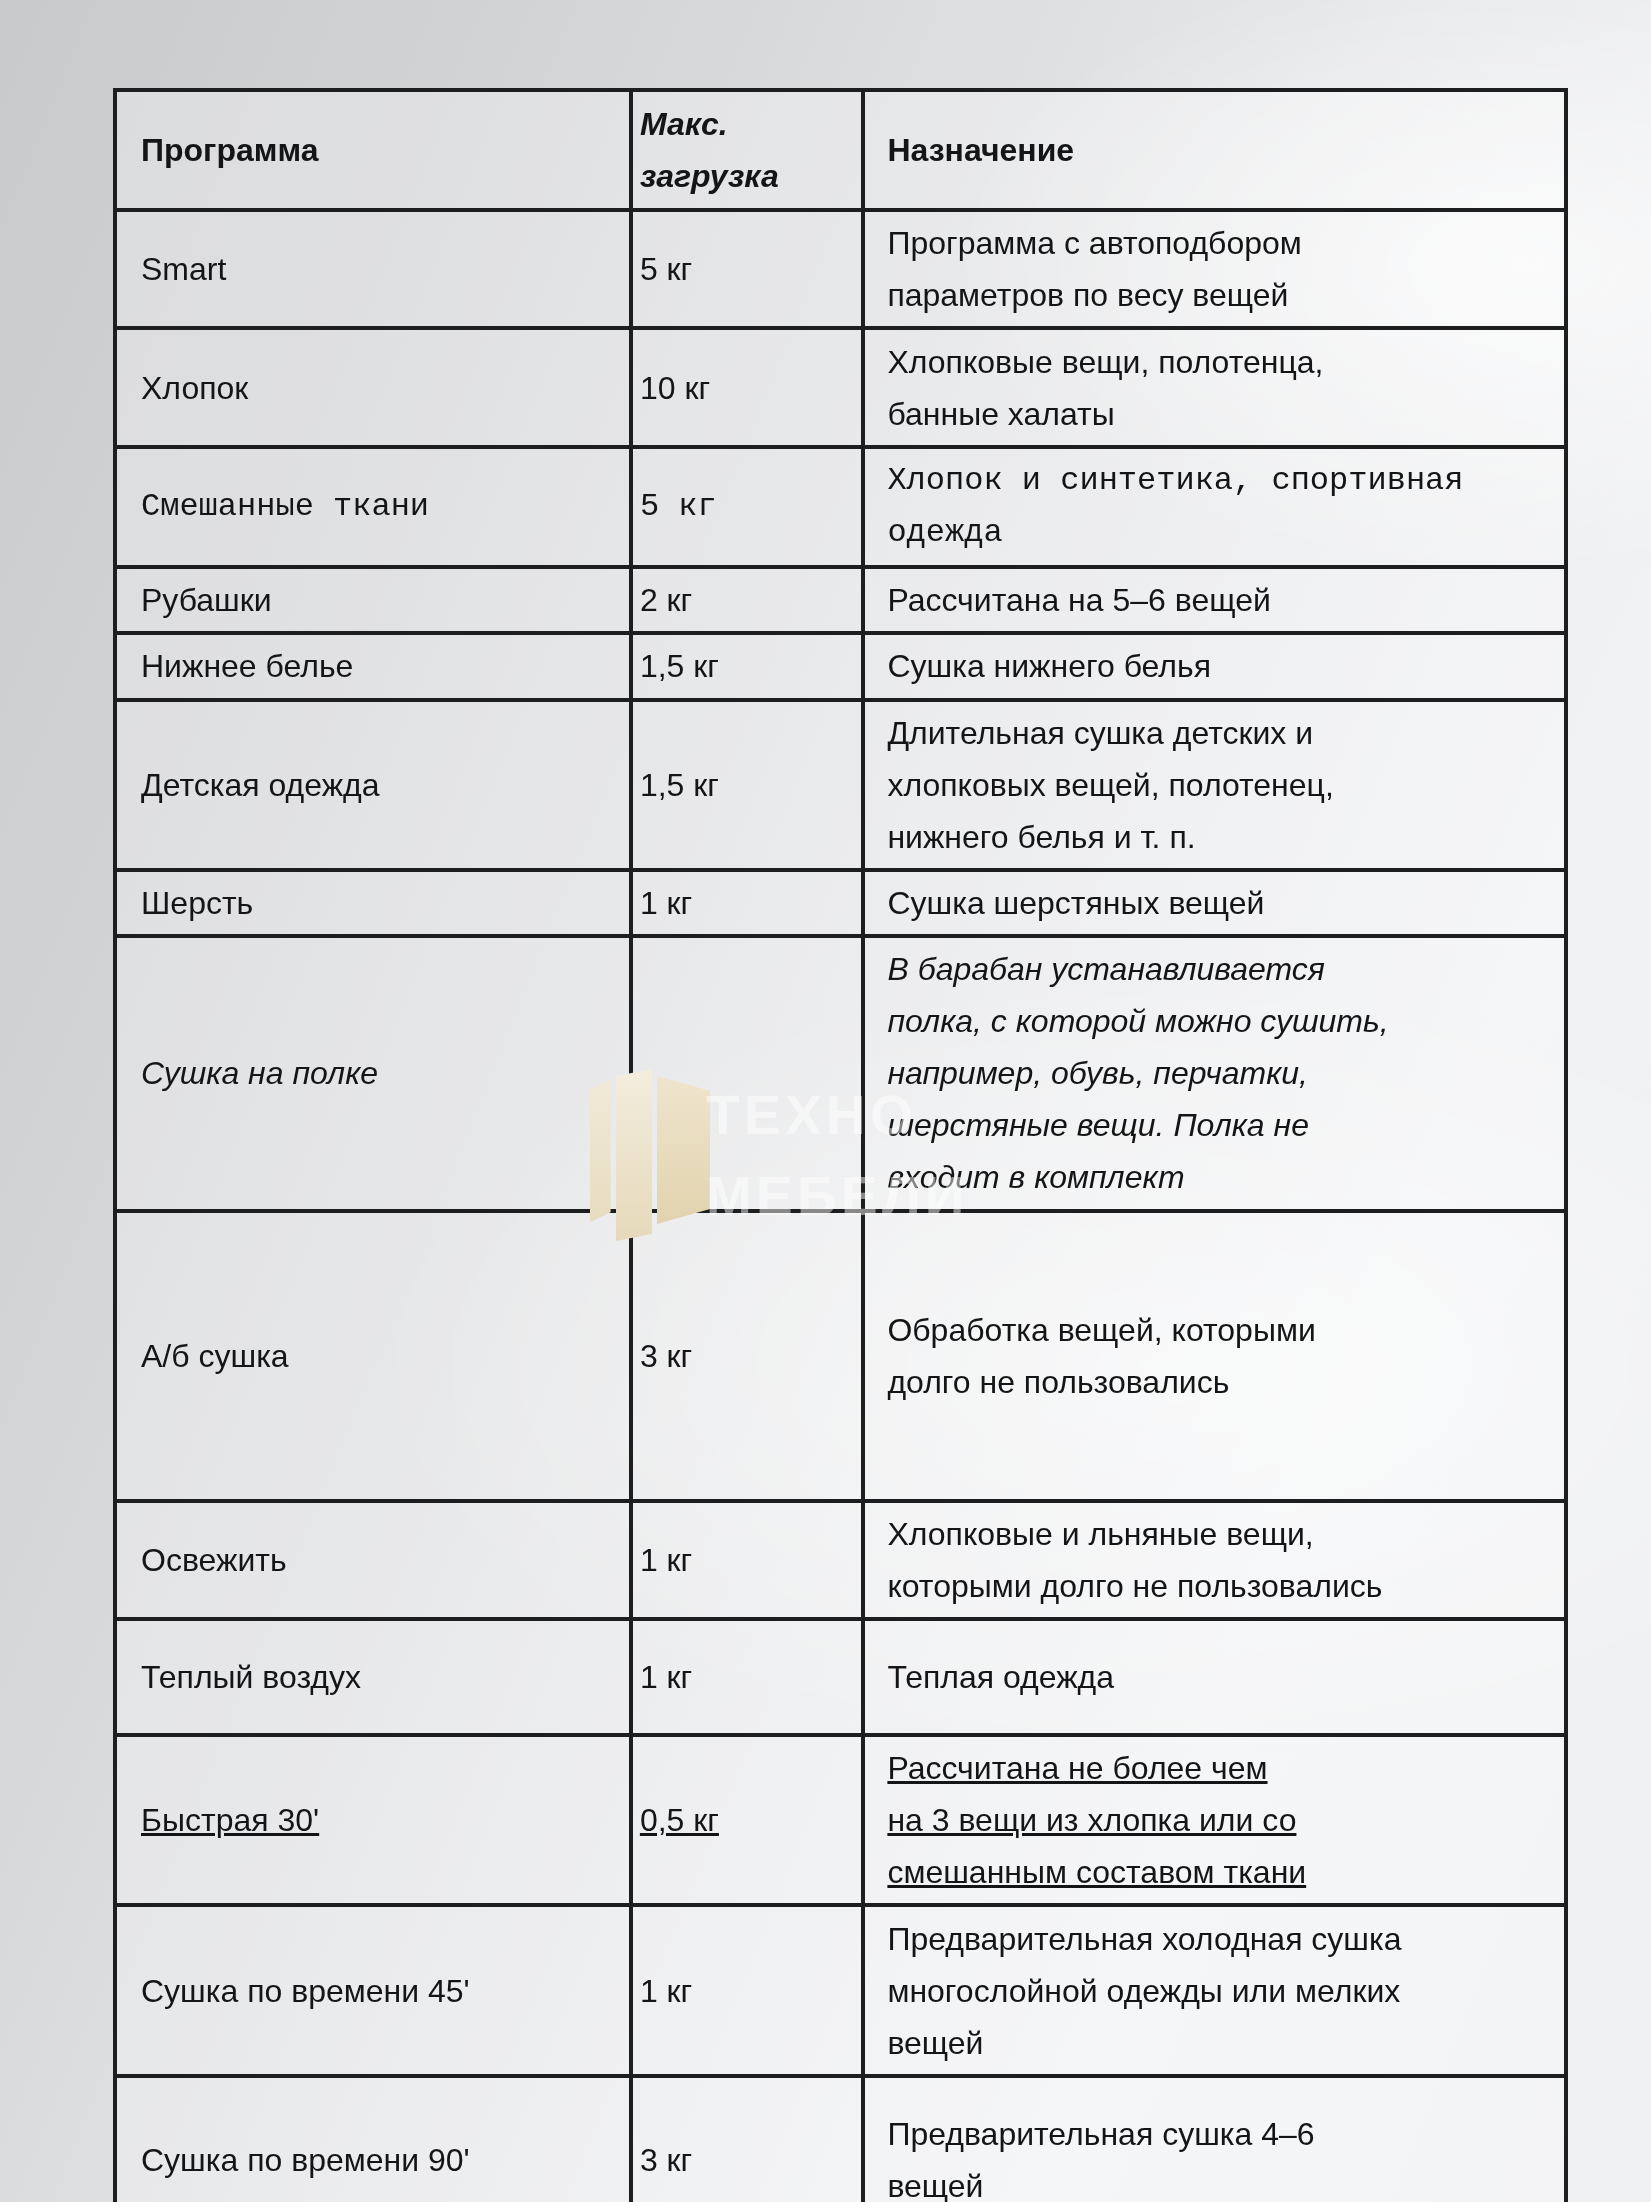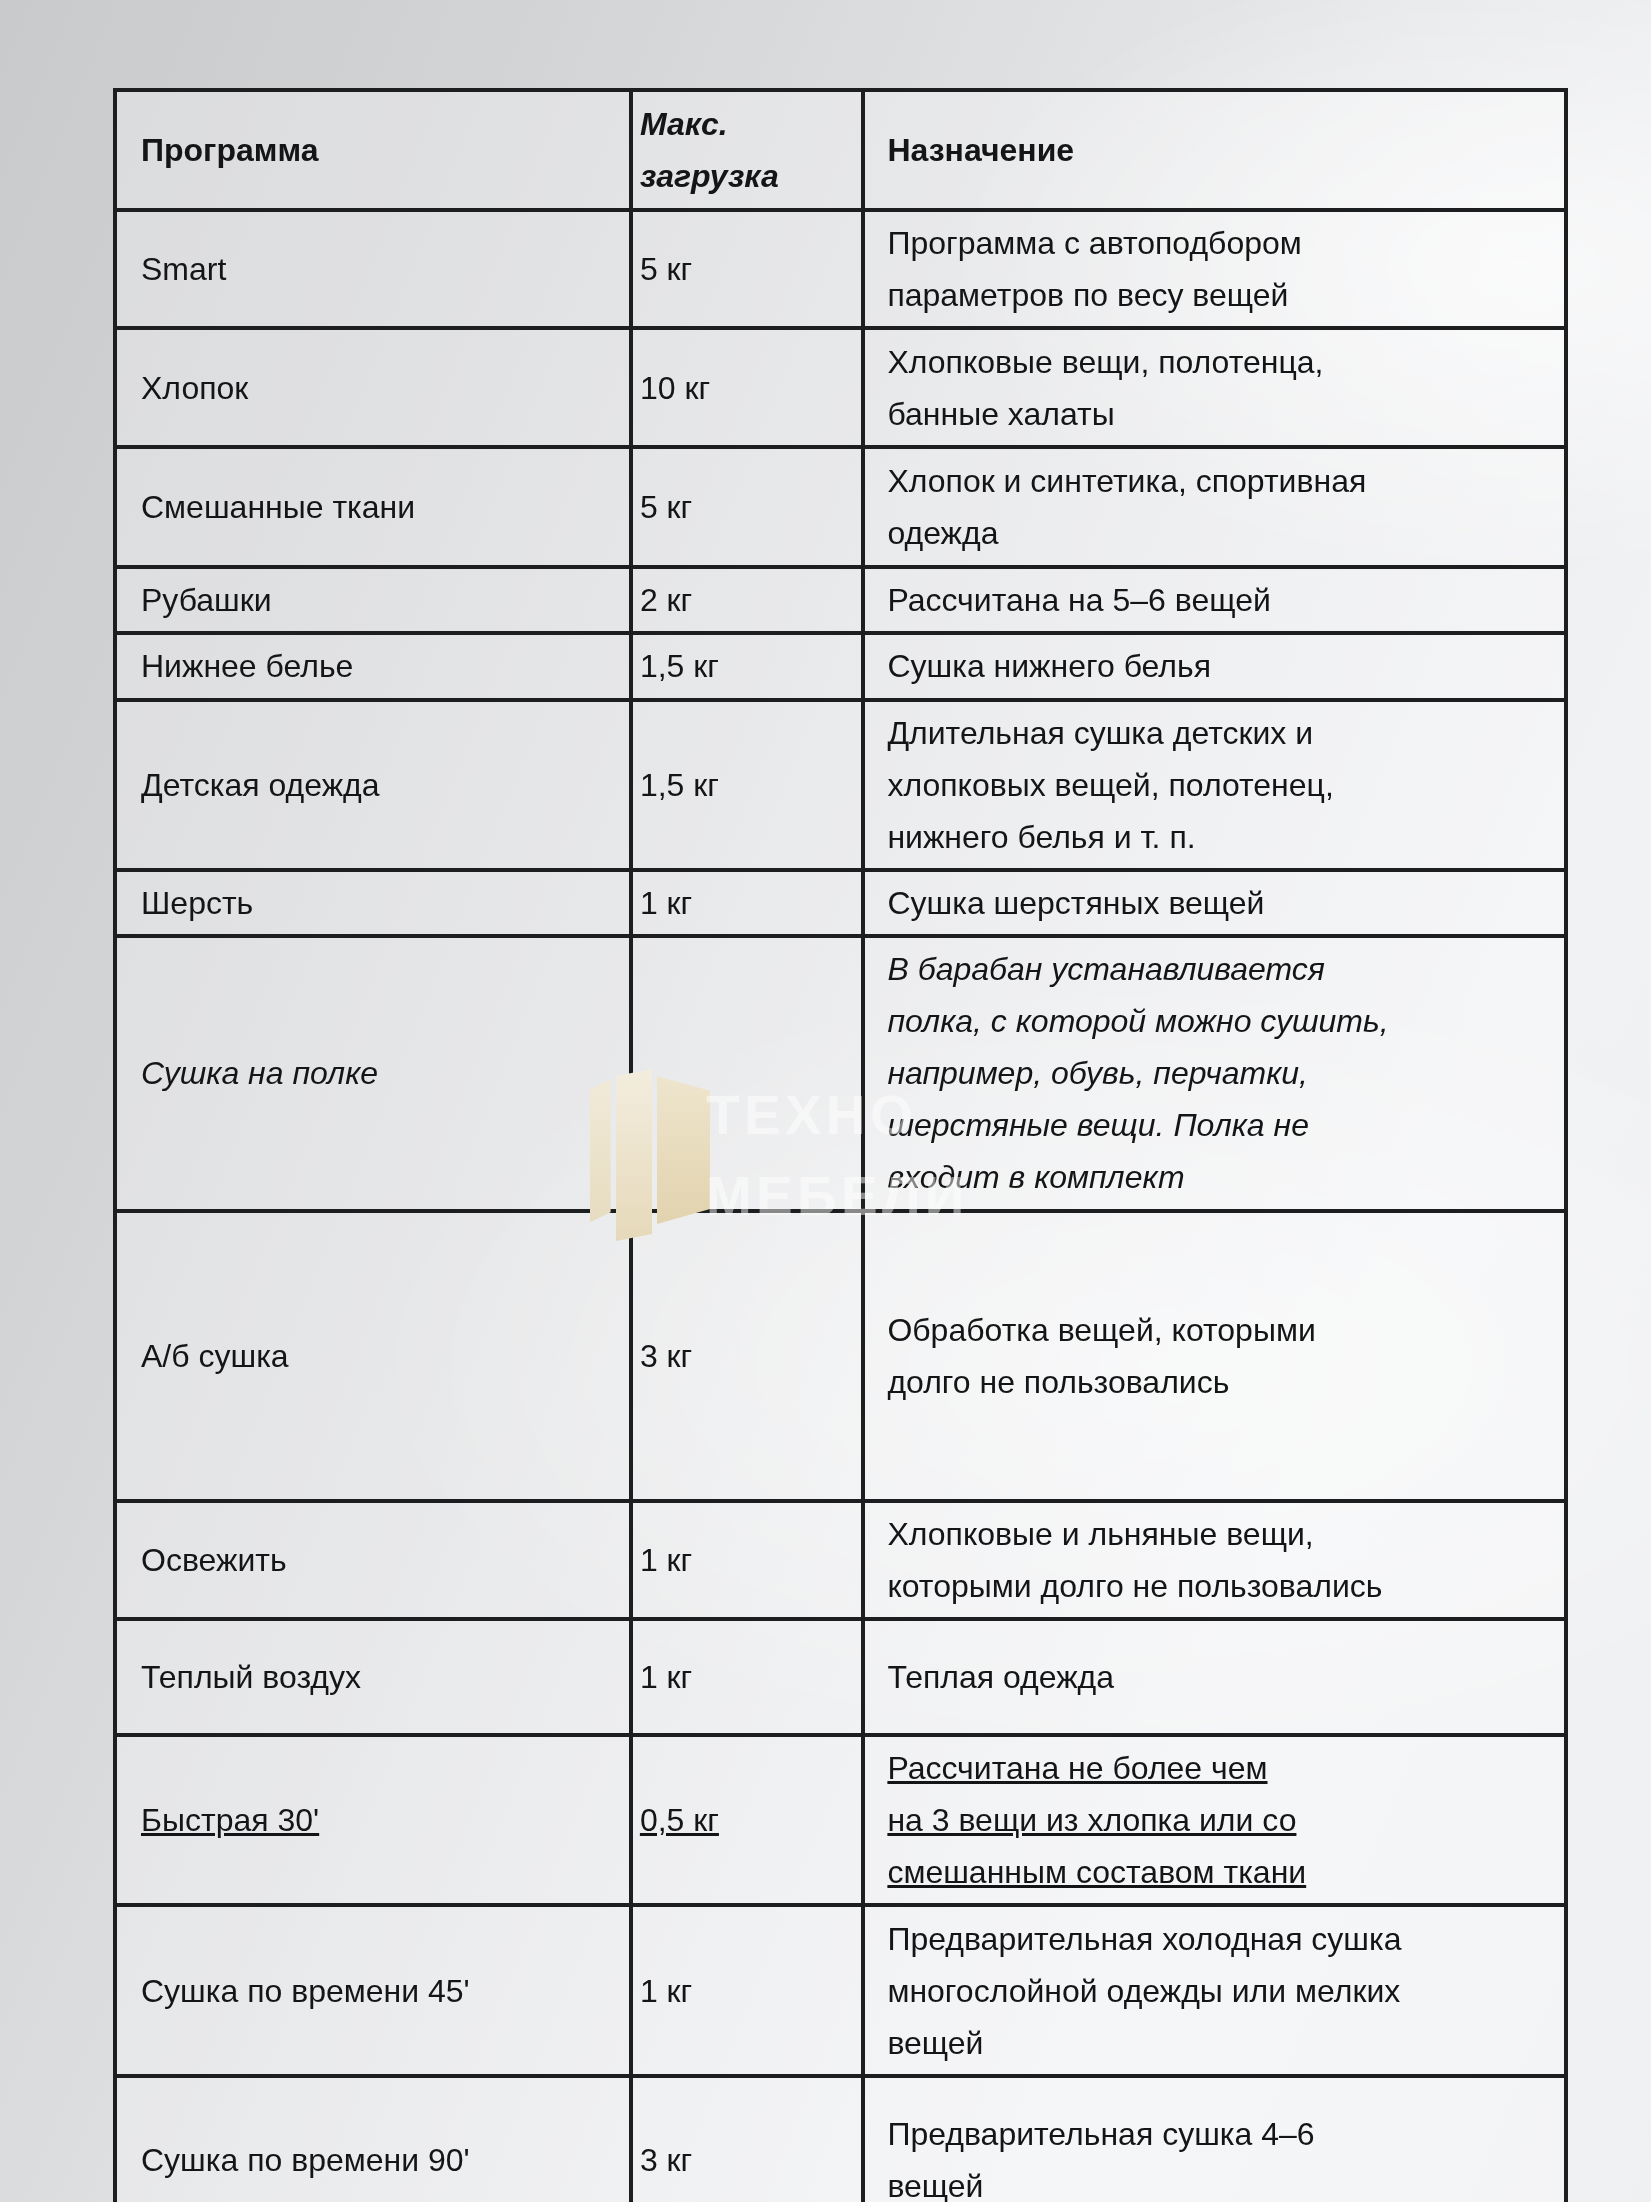--- a/index.html
+++ b/index.html
@@ -39,21 +39,21 @@
   th { font-weight: bold; text-align: left; }
   .c1 { text-align: left;  padding: 3.4px 10.3px 3.4px 24px; }
   .c2 { text-align: left; padding: 3.4px 6.9px; }
   .c3 { text-align: left;  padding: 5.2px 17px 5.2px 22.4px; }
   th.c2 { text-align: left; font-style: italic; }
 
   
   thead tr          { height: 120px; }
   tbody tr:nth-child(1)  { height: 114px; }
   tbody tr:nth-child(2)  { height: 110px; }
-  tbody tr:nth-child(3)  { height: 120px; }
+  tbody tr:nth-child(3)  { height: 120px; font-family: Liberation Mono, monospace; }
   tbody tr:nth-child(4)  { height: 64px;  }
   tbody tr:nth-child(5)  { height: 65px;  }
   tbody tr:nth-child(6)  { height: 168px; }
   tbody tr:nth-child(7)  { height: 62px;  }
   tbody tr:nth-child(8)  { height: 65px; font-style: italic;  }
   tbody tr:nth-child(9)  { height: 290px; }
   tbody tr:nth-child(10) { height: 105px; }
   tbody tr:nth-child(11) { height: 116px; }
   tbody tr:nth-child(12) { height: 63px; text-decoration: underline;  }
   tbody tr:nth-child(13) { height: 168px; }

